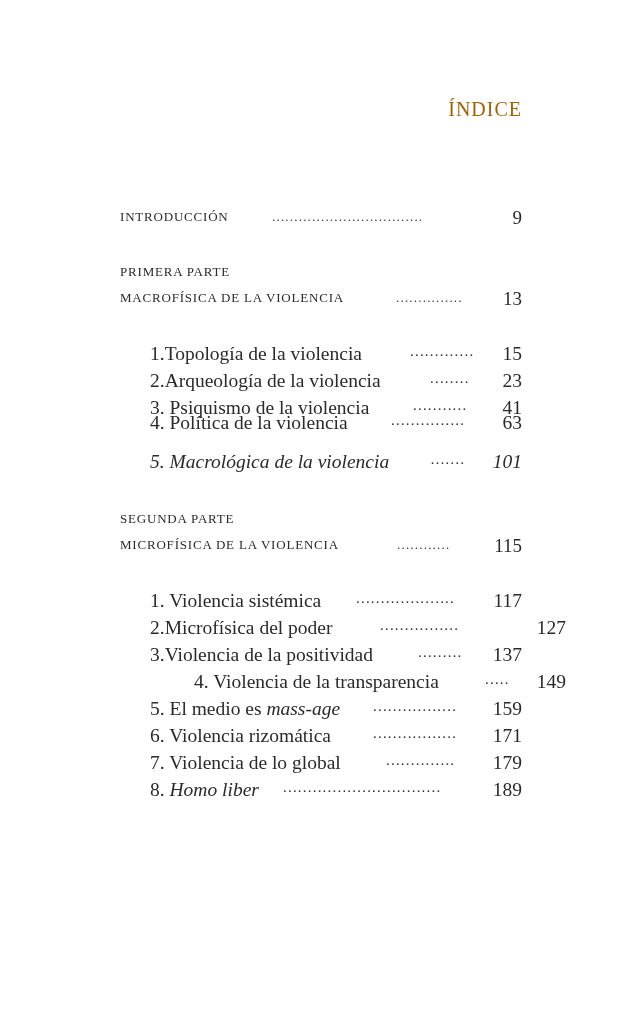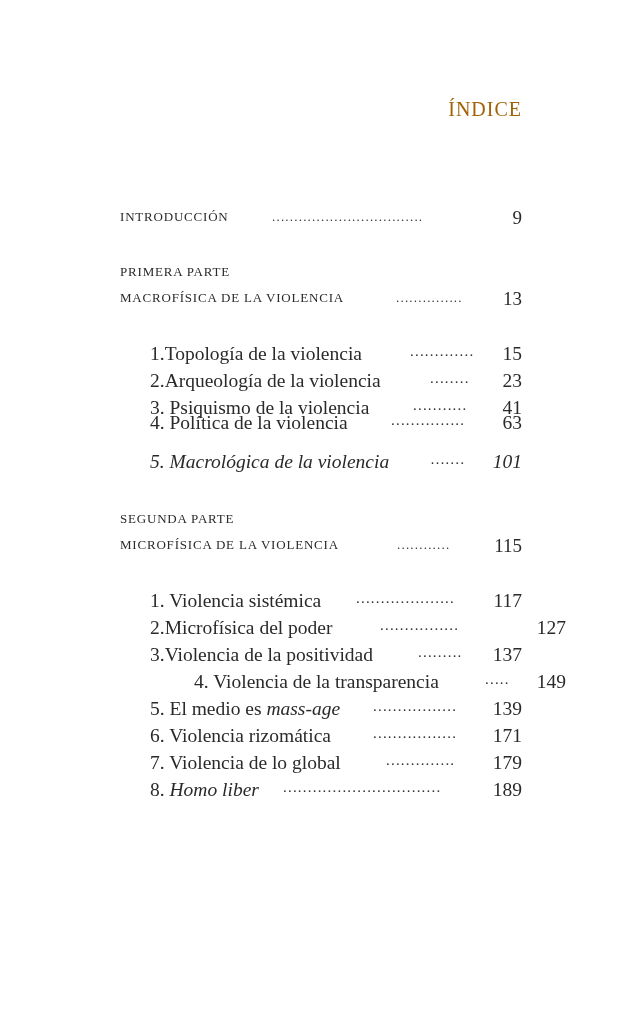--- a/index.html
+++ b/index.html
@@ -130,21 +130,21 @@
   <span class="num">137</span>
 </div>
 <div class="row ch" style="top:671px;margin-left:44px;">
   <span class="label"><span>4.</span> <span>Violencia de la transparencia</span></span>
   <span class="dots" style="left:441px; width:28px; font-size:15px;">.....</span>
   <span class="num">149</span>
 </div>
 <div class="row ch" style="top:698px;">
   <span class="label"><span>5.</span> <span>El medio es </span><em>mass-age</em></span>
   <span class="dots" style="left:373px; width:96px; font-size:15px;">.................</span>
-  <span class="num">139</span>
+  <span class="num">159</span>
 </div>
 <div class="row ch" style="top:725px;">
   <span class="label"><span>6.</span> <span>Violencia rizomática</span></span>
   <span class="dots" style="left:373px; width:96px; font-size:15px;">.................</span>
   <span class="num">171</span>
 </div>
 <div class="row ch" style="top:752px;">
   <span class="label"><span>7.</span> <span>Violencia de lo global</span></span>
   <span class="dots" style="left:386px; width:83px; font-size:15px;">..............</span>
   <span class="num">179</span>

